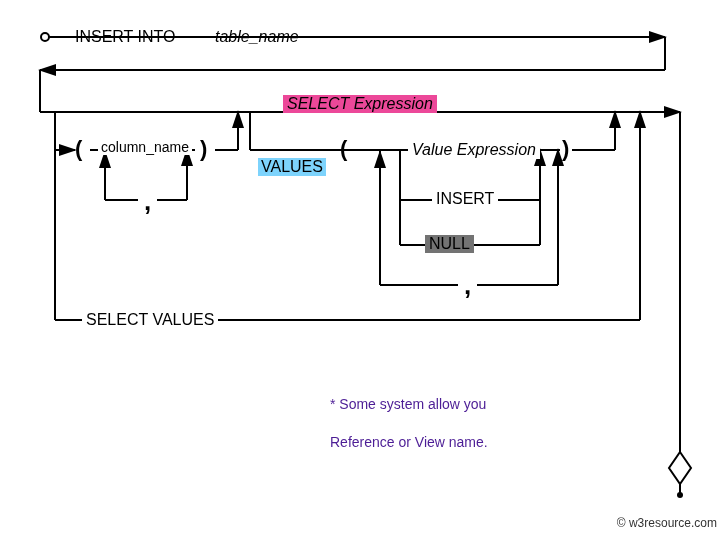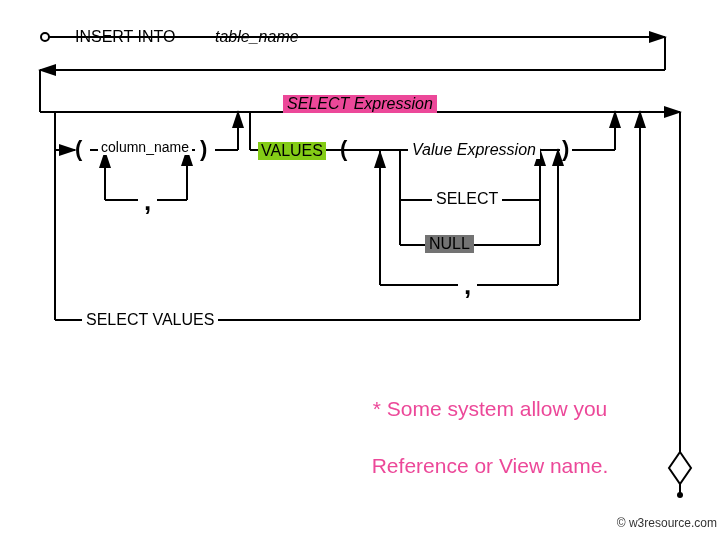--- a/index.html
+++ b/index.html
@@ -1,19 +1,19 @@
 <!DOCTYPE html>
 <html><head>
 <meta charset="utf-8">
 <style>
   body{margin:0;padding:0;width:725px;height:536px;background:#fff;font-family:Arial,Helvetica,sans-serif;position:relative;overflow:hidden}
   .canvas{position:absolute;left:0;top:0;width:725px;height:536px}
   .lbl{position:absolute;font-size:16px;color:#000;white-space:nowrap}
   .italic{font-style:italic}
-  .note{position:absolute;font-size:21px;color:#ec4899;text-align:center;line-height:1.35}
+  .note{position:absolute;font-size:14px;color:#4c1d95;line-height:1.35}
   .copy{position:absolute;font-size:12px;color:#333}
 </style>
 </head>
 <body>
 
 <svg class="canvas" width="725" height="536">
   <defs>
     <marker id="arr" markerWidth="10" markerHeight="10" refX="8" refY="3" orient="auto" markerUnits="strokeWidth">
       <path d="M0,0 L0,6 L9,3 z" fill="#000"></path>
     </marker>
@@ -86,26 +86,26 @@
 <span class="lbl" style="left:75px;top:28px">INSERT INTO</span>
 <span class="lbl italic" style="left:215px;top:28px">table_name</span>
 
 <span class="lbl italic" style="left:283px;top:95px;background:#ec4899;padding:0 4px">SELECT Expression</span>
 
 <span class="lbl" style="left:75px;top:136px;font-size:22px;font-weight:bold">(</span>
 <span class="lbl" style="left:98px;top:139px;font-size:14px;background:#fff;padding:0 3px">column_name</span>
 <span class="lbl" style="left:200px;top:136px;font-size:22px;font-weight:bold">)</span>
 <span class="lbl" style="left:138px;top:186px;font-size:26px;font-weight:bold;background:#fff;padding:0 6px">,</span>
 
-<span class="lbl" style="left:258px;top:142px;background:#84cc16;padding:0 3px">VALUES</span>
+<span class="lbl" style="left:258px;top:158px;background:#7dd3fc;padding:0 3px">VALUES</span>
 <span class="lbl" style="left:340px;top:136px;font-size:22px;font-weight:bold">(</span>
 <span class="lbl italic" style="left:408px;top:141px;background:#fff;padding:0 4px">Value Expression</span>
 <span class="lbl" style="left:562px;top:136px;font-size:22px;font-weight:bold">)</span>
 
-<span class="lbl" style="left:432px;top:190px;background:#fff;padding:0 4px">SELECT</span>
+<span class="lbl" style="left:432px;top:190px;background:#fff;padding:0 4px">INSERT</span>
 <span class="lbl" style="left:425px;top:235px;background:#737373;padding:0 4px">NULL</span>
 <span class="lbl" style="left:458px;top:270px;font-size:26px;font-weight:bold;background:#fff;padding:0 6px">,</span>
 
 <span class="lbl" style="left:82px;top:311px;background:#fff;padding:0 4px">SELECT VALUES</span>
 
 <div class="note" style="left:330px;top:395px;width:320px">
   <span>* Some system allow you</span><br>
   <br>
   <span>Reference or View name.</span>
 </div>

